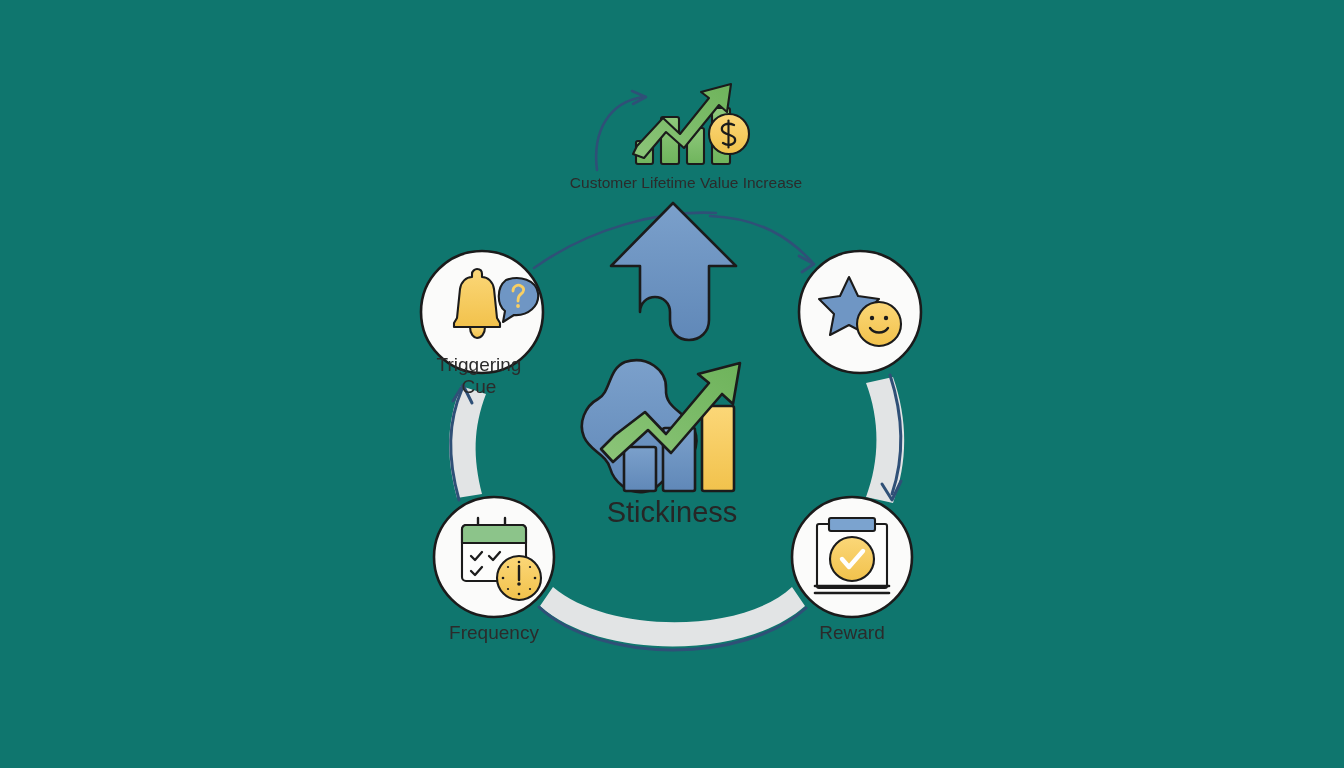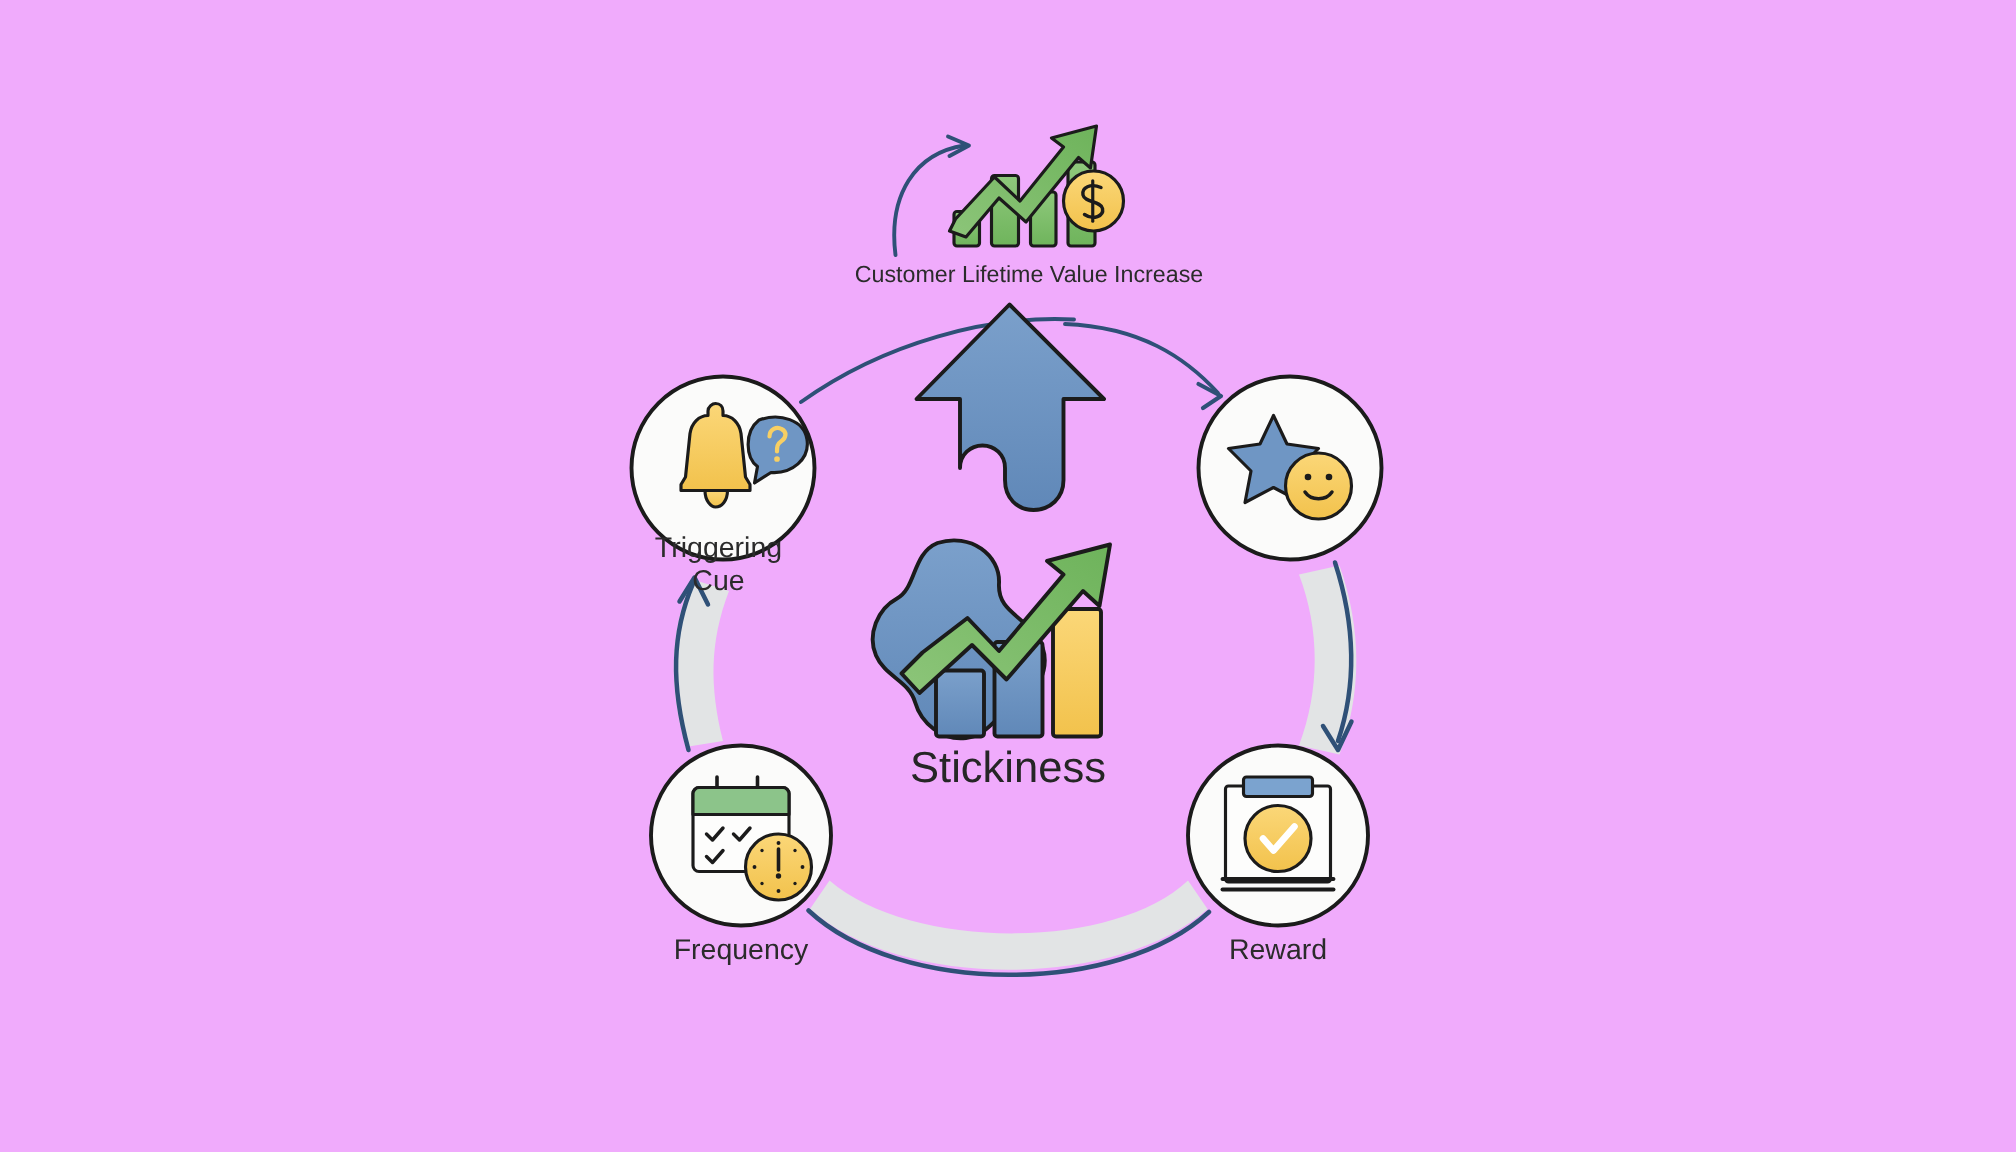--- a/index.html
+++ b/index.html
@@ -4,21 +4,21 @@
 <style>
   html, body {
     margin: 0;
     padding: 0;
     background: #ffffff;
   }
   #canvas {
     position: relative;
     width: 1344px;
     height: 768px;
-    background: #f0abfc;
+    background: #0f766e;
     overflow: hidden;
     font-family: "Liberation Sans", sans-serif;
   }
   #diagram-svg {
     position: absolute;
     top: 0;
     left: 0;
     width: 1344px;
     height: 768px;
   }

